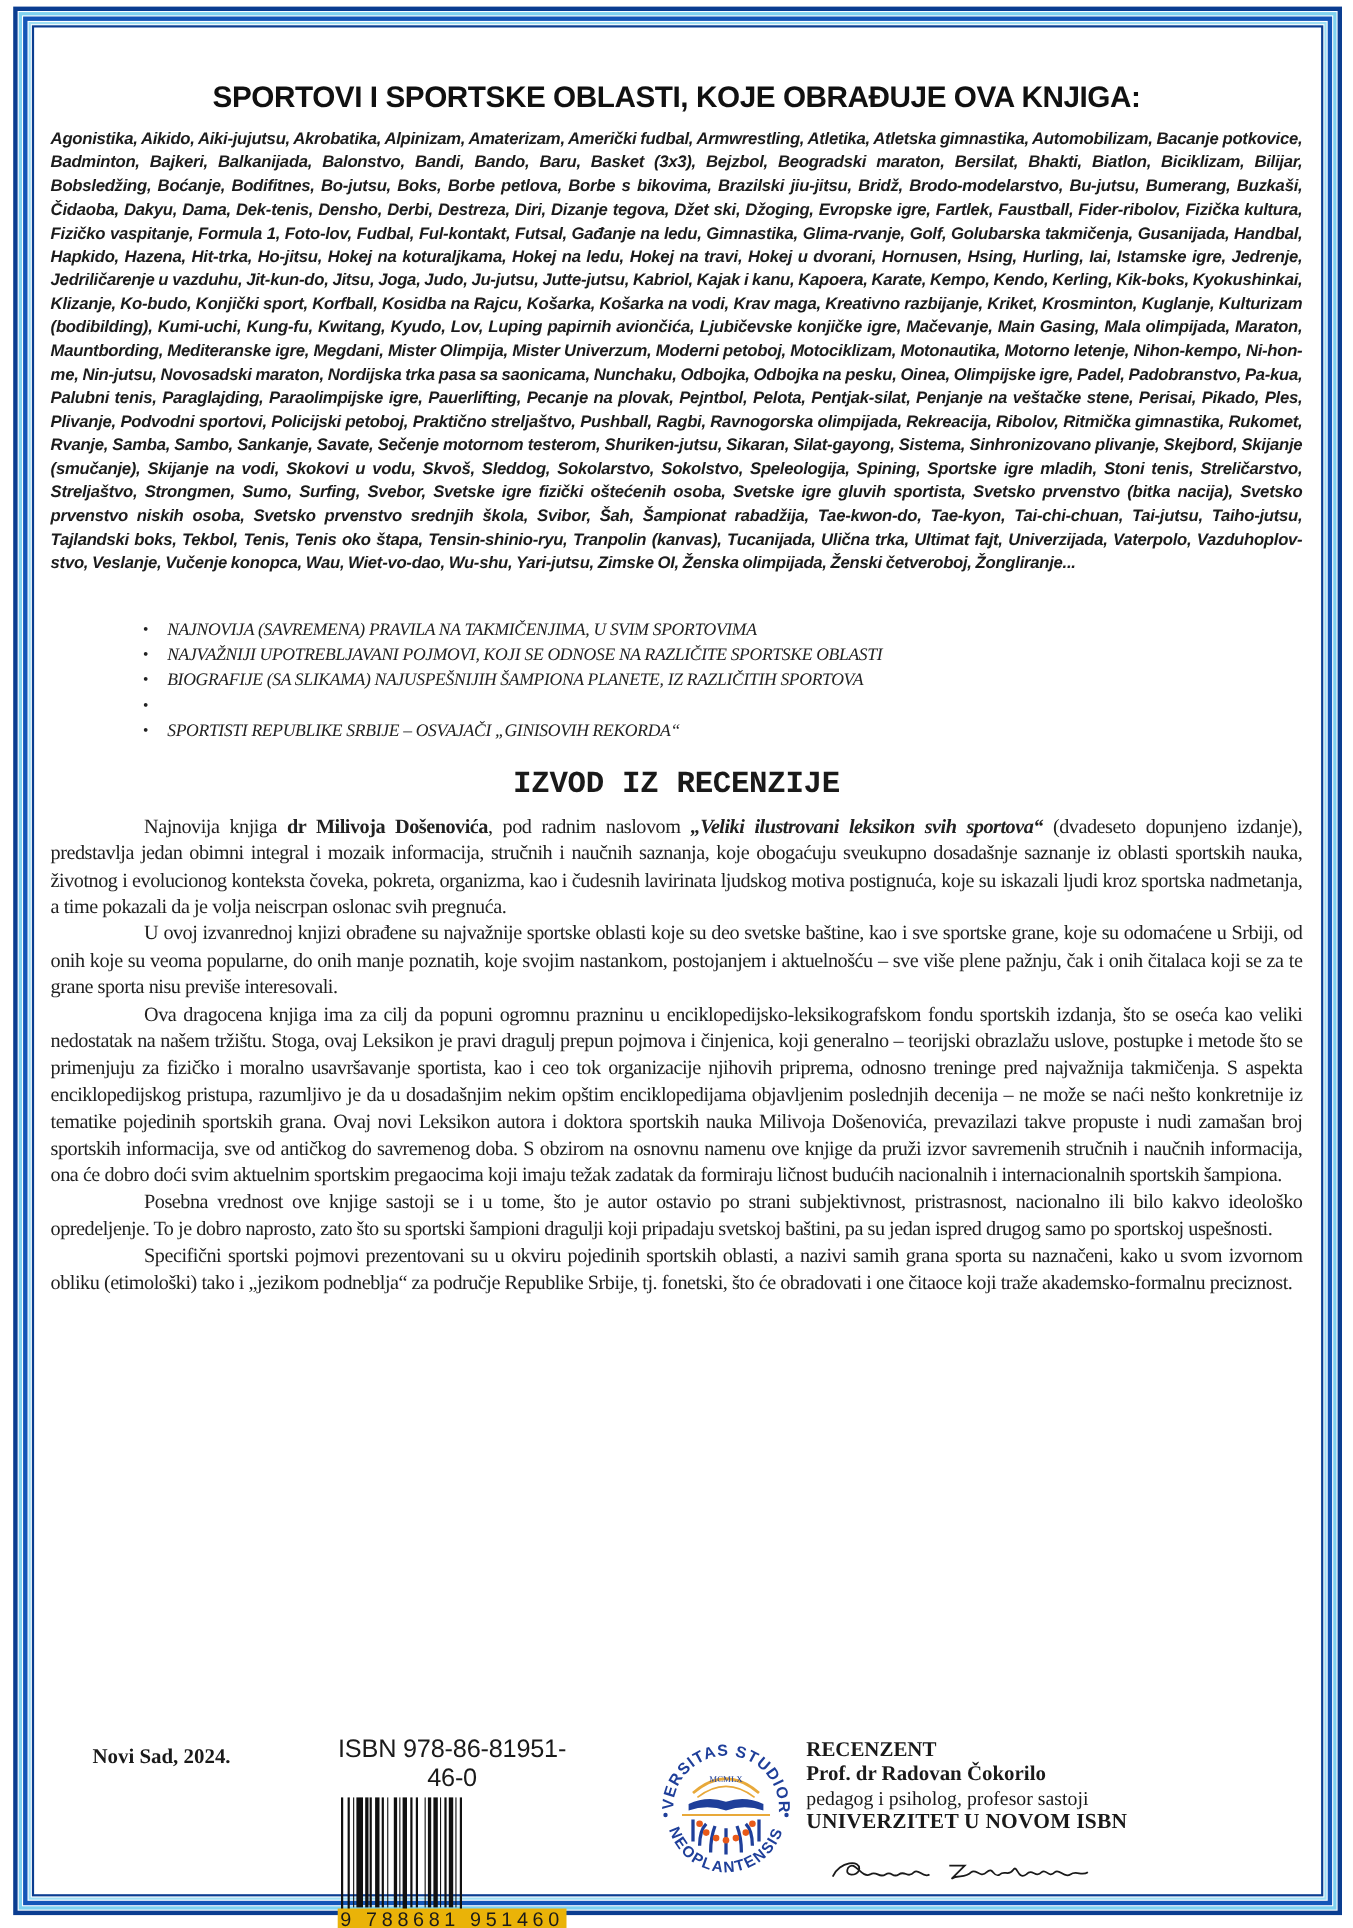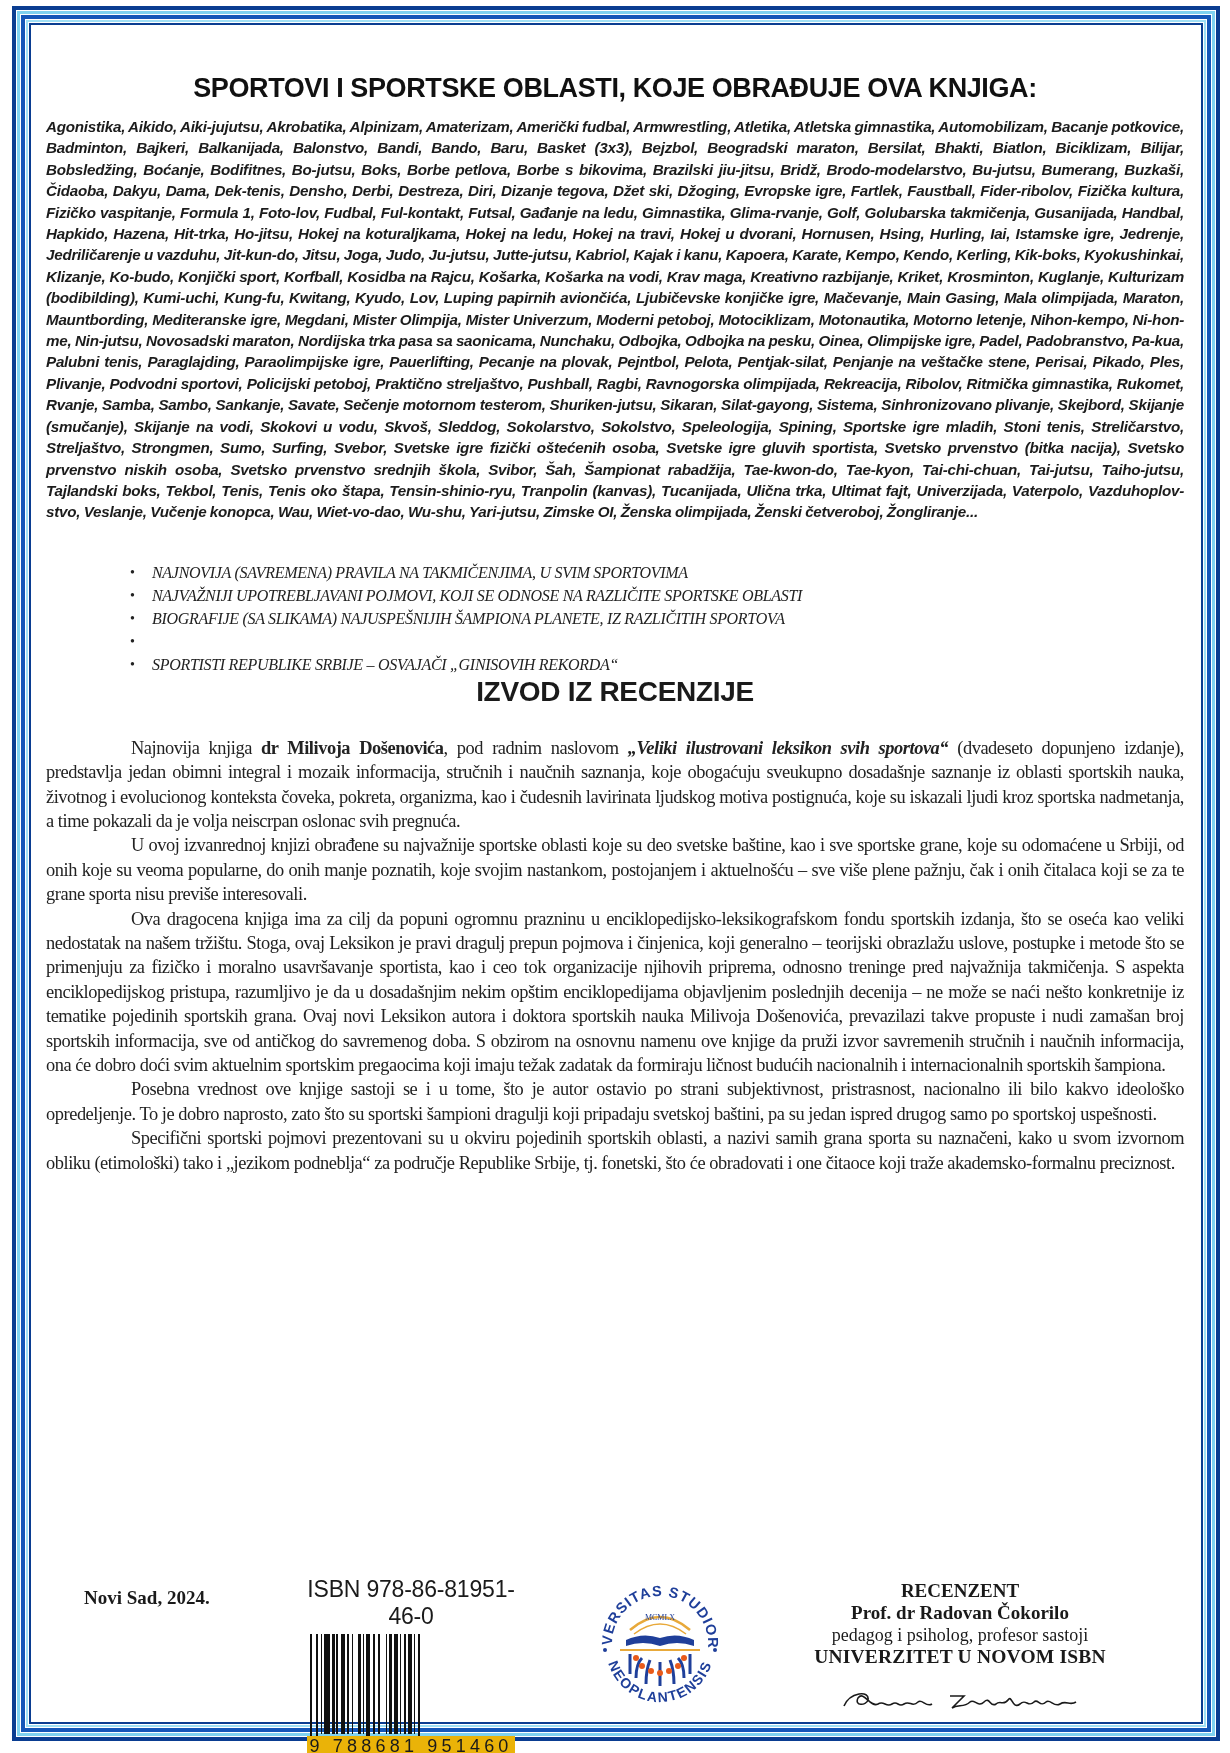--- a/index.html
+++ b/index.html
@@ -50,28 +50,29 @@
     font-size: 16px;
     line-height: 23px;
     letter-spacing: -0.3px;
     display: flex;
     color: #222;
   }
   .highlights .bullet { width: 22px; font-style: normal; font-size: 14px; }
 
   .review-title {
     text-align: center;
-    font-family: Liberation Sans, sans-serif;
+    font-family: Liberation Mono, monospace;
     font-size: 28px;
+    margin-top: 22px;
     letter-spacing: -0.3px;
     color: #1a1a1a;
   }
 
   .review {
-    margin-top: 28px;
+    margin-top: 10px;
     font-family: "Liberation Serif", serif;
     font-size: 18.4px;
     line-height: 24.4px;
     text-align: justify;
     letter-spacing: -0.45px;
     color: #222;
   }
   .review p { text-indent: 85px; }
   .review b { font-weight: bold; }
   .review i { font-style: italic; font-weight: bold; }
@@ -87,21 +88,21 @@
   }
   .barcode { display: flex; align-items: flex-start; height: 104px; margin-top: 4px; padding-left: 12px; }
   .barcode span { display: inline-block; background: #111; height: 100px; }
   .barcode-digits {
     font-family: "Liberation Sans", sans-serif; font-size: 18px; letter-spacing: 4.2px;
     margin-top: -14px; background: #eab308; display: inline-block; padding: 0 2px;
   }
 
   .seal { position: absolute; left: 544px; top: 34px; width: 140px; height: 140px; }
 
-  .reviewer { position: absolute; left: 704px; top: 40px; width: 420px; text-align: center; font-family: "Liberation Serif", serif; }
+  .reviewer { position: absolute; left: 687px; top: 40px; width: 420px; font-family: "Liberation Serif", serif; }
   .reviewer .role { font-weight: bold; font-size: 19px; line-height: 22px; }
   .reviewer .name { font-weight: bold; font-size: 19px; line-height: 22px; }
   .reviewer .title { font-size: 18px; line-height: 22px; }
   .reviewer .uni { font-weight: bold; font-size: 19.5px; line-height: 22px; letter-spacing: 0.2px; }
   .signature { margin-top: 18px; margin-left: 20px; }
 </style>
 </head>
 <body>
 
 <div class="frame f1"></div>

